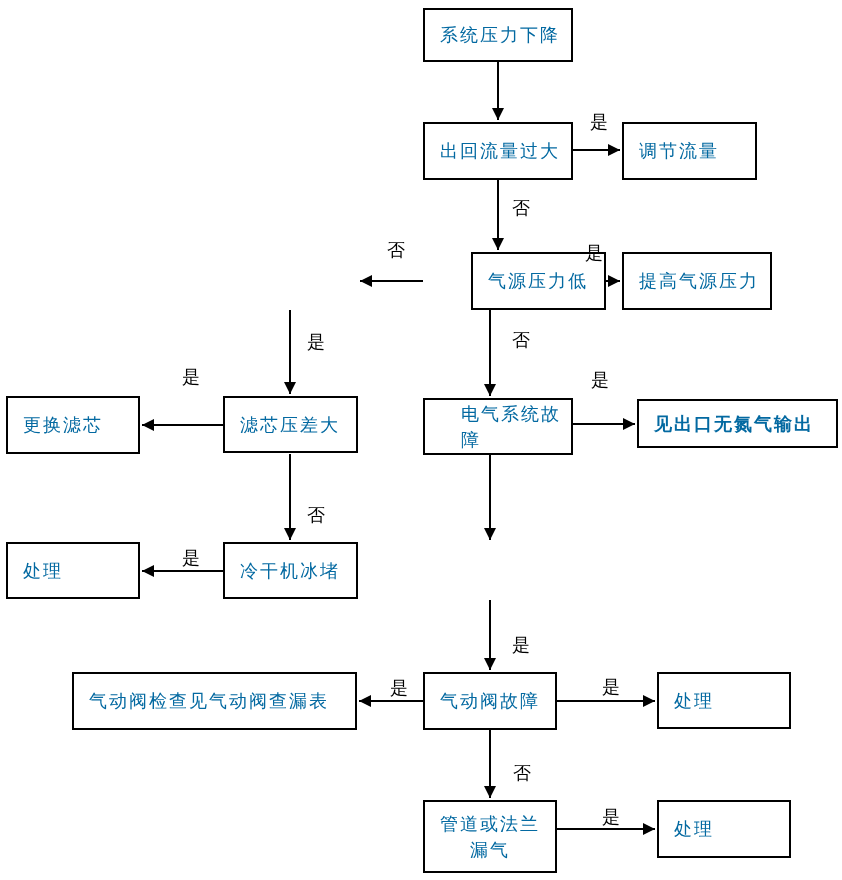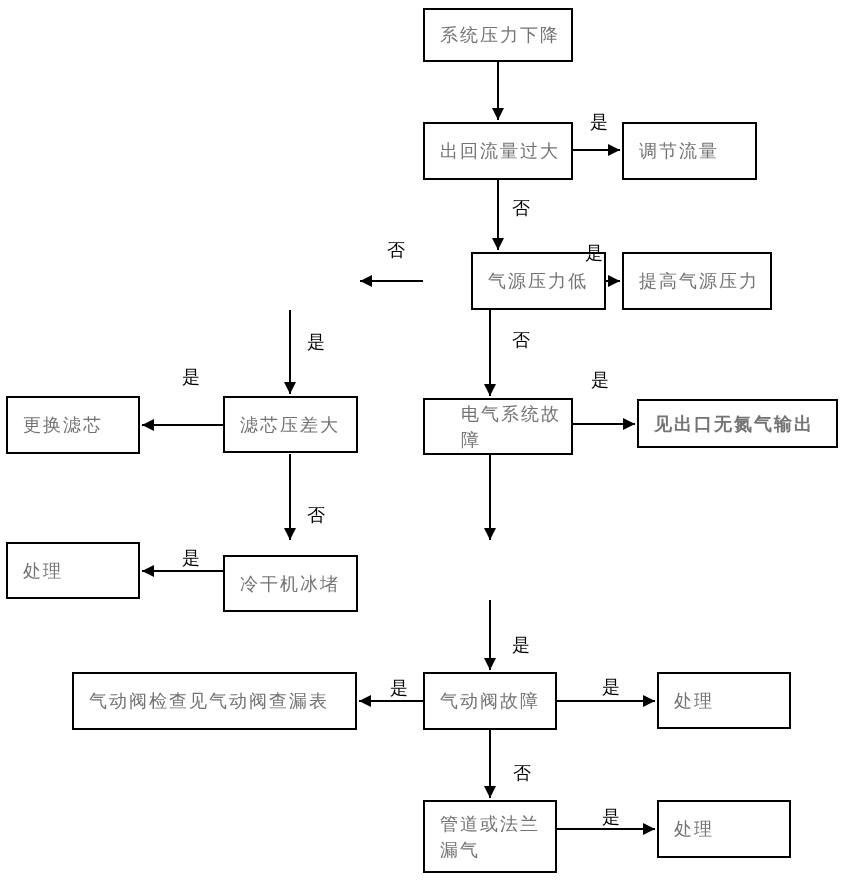--- a/index.html
+++ b/index.html
@@ -21,21 +21,21 @@
     top: 0;
     width: 842px;
     height: 880px;
     pointer-events: none;
   }
   .node {
     position: absolute;
     box-sizing: border-box;
     border: 2px solid #000000;
     background: #ffffff;
-    color: #737373;
+    color: #0369a1;
     font-size: 18px;
     letter-spacing: 2px;
     line-height: 26px;
     display: flex;
     align-items: center;
     padding-left: 15px;
     padding-right: 4px;
     white-space: pre-line;
   }
   .node.bold {
@@ -94,30 +94,30 @@
   <div class="node" style="left:223px; top:396px; width:135px; height:57px;">滤芯压差大</div>
 
   <div class="node" style="left:6px; top:396px; width:134px; height:58px;">更换滤芯</div>
 
   <div class="node" style="left:423px; top:398px; width:150px; height:57px;padding-left:36px;">电气系统故障</div>
 
   <div class="node bold" style="left:637px; top:399px; width:201px; height:49px;">见出口无氮气输出</div>
 
   <div class="node" style="left:6px; top:542px; width:134px; height:57px;">处理</div>
 
-  <div class="node" style="left:223px; top:542px; width:135px; height:57px;margin-top:13px;">冷干机冰堵</div>
+  <div class="node" style="left:223px; top:542px; width:135px; height:57px;">冷干机冰堵</div>
 
 
   <div class="node" style="left:72px; top:672px; width:285px; height:58px;">气动阀检查见气动阀查漏表</div>
 
   <div class="node" style="left:423px; top:672px; width:134px; height:58px;">气动阀故障</div>
 
   <div class="node" style="left:657px; top:672px; width:134px; height:57px;">处理</div>
 
-  <div class="node" style="left:423px; top:800px; width:134px; height:73px;">管道或法兰
+  <div class="node" style="left:423px; top:800px; width:134px; height:73px;text-align:center;">管道或法兰
 漏气</div>
 
   <div class="node" style="left:657px; top:800px; width:134px; height:58px;">处理</div>
 
   <div class="edge-label" style="left:590px; top:112px;">是</div>
 
   <div class="edge-label" style="left:512px; top:198px;">否</div>
 
   <div class="edge-label" style="left:387px; top:240px;">否</div>
 

